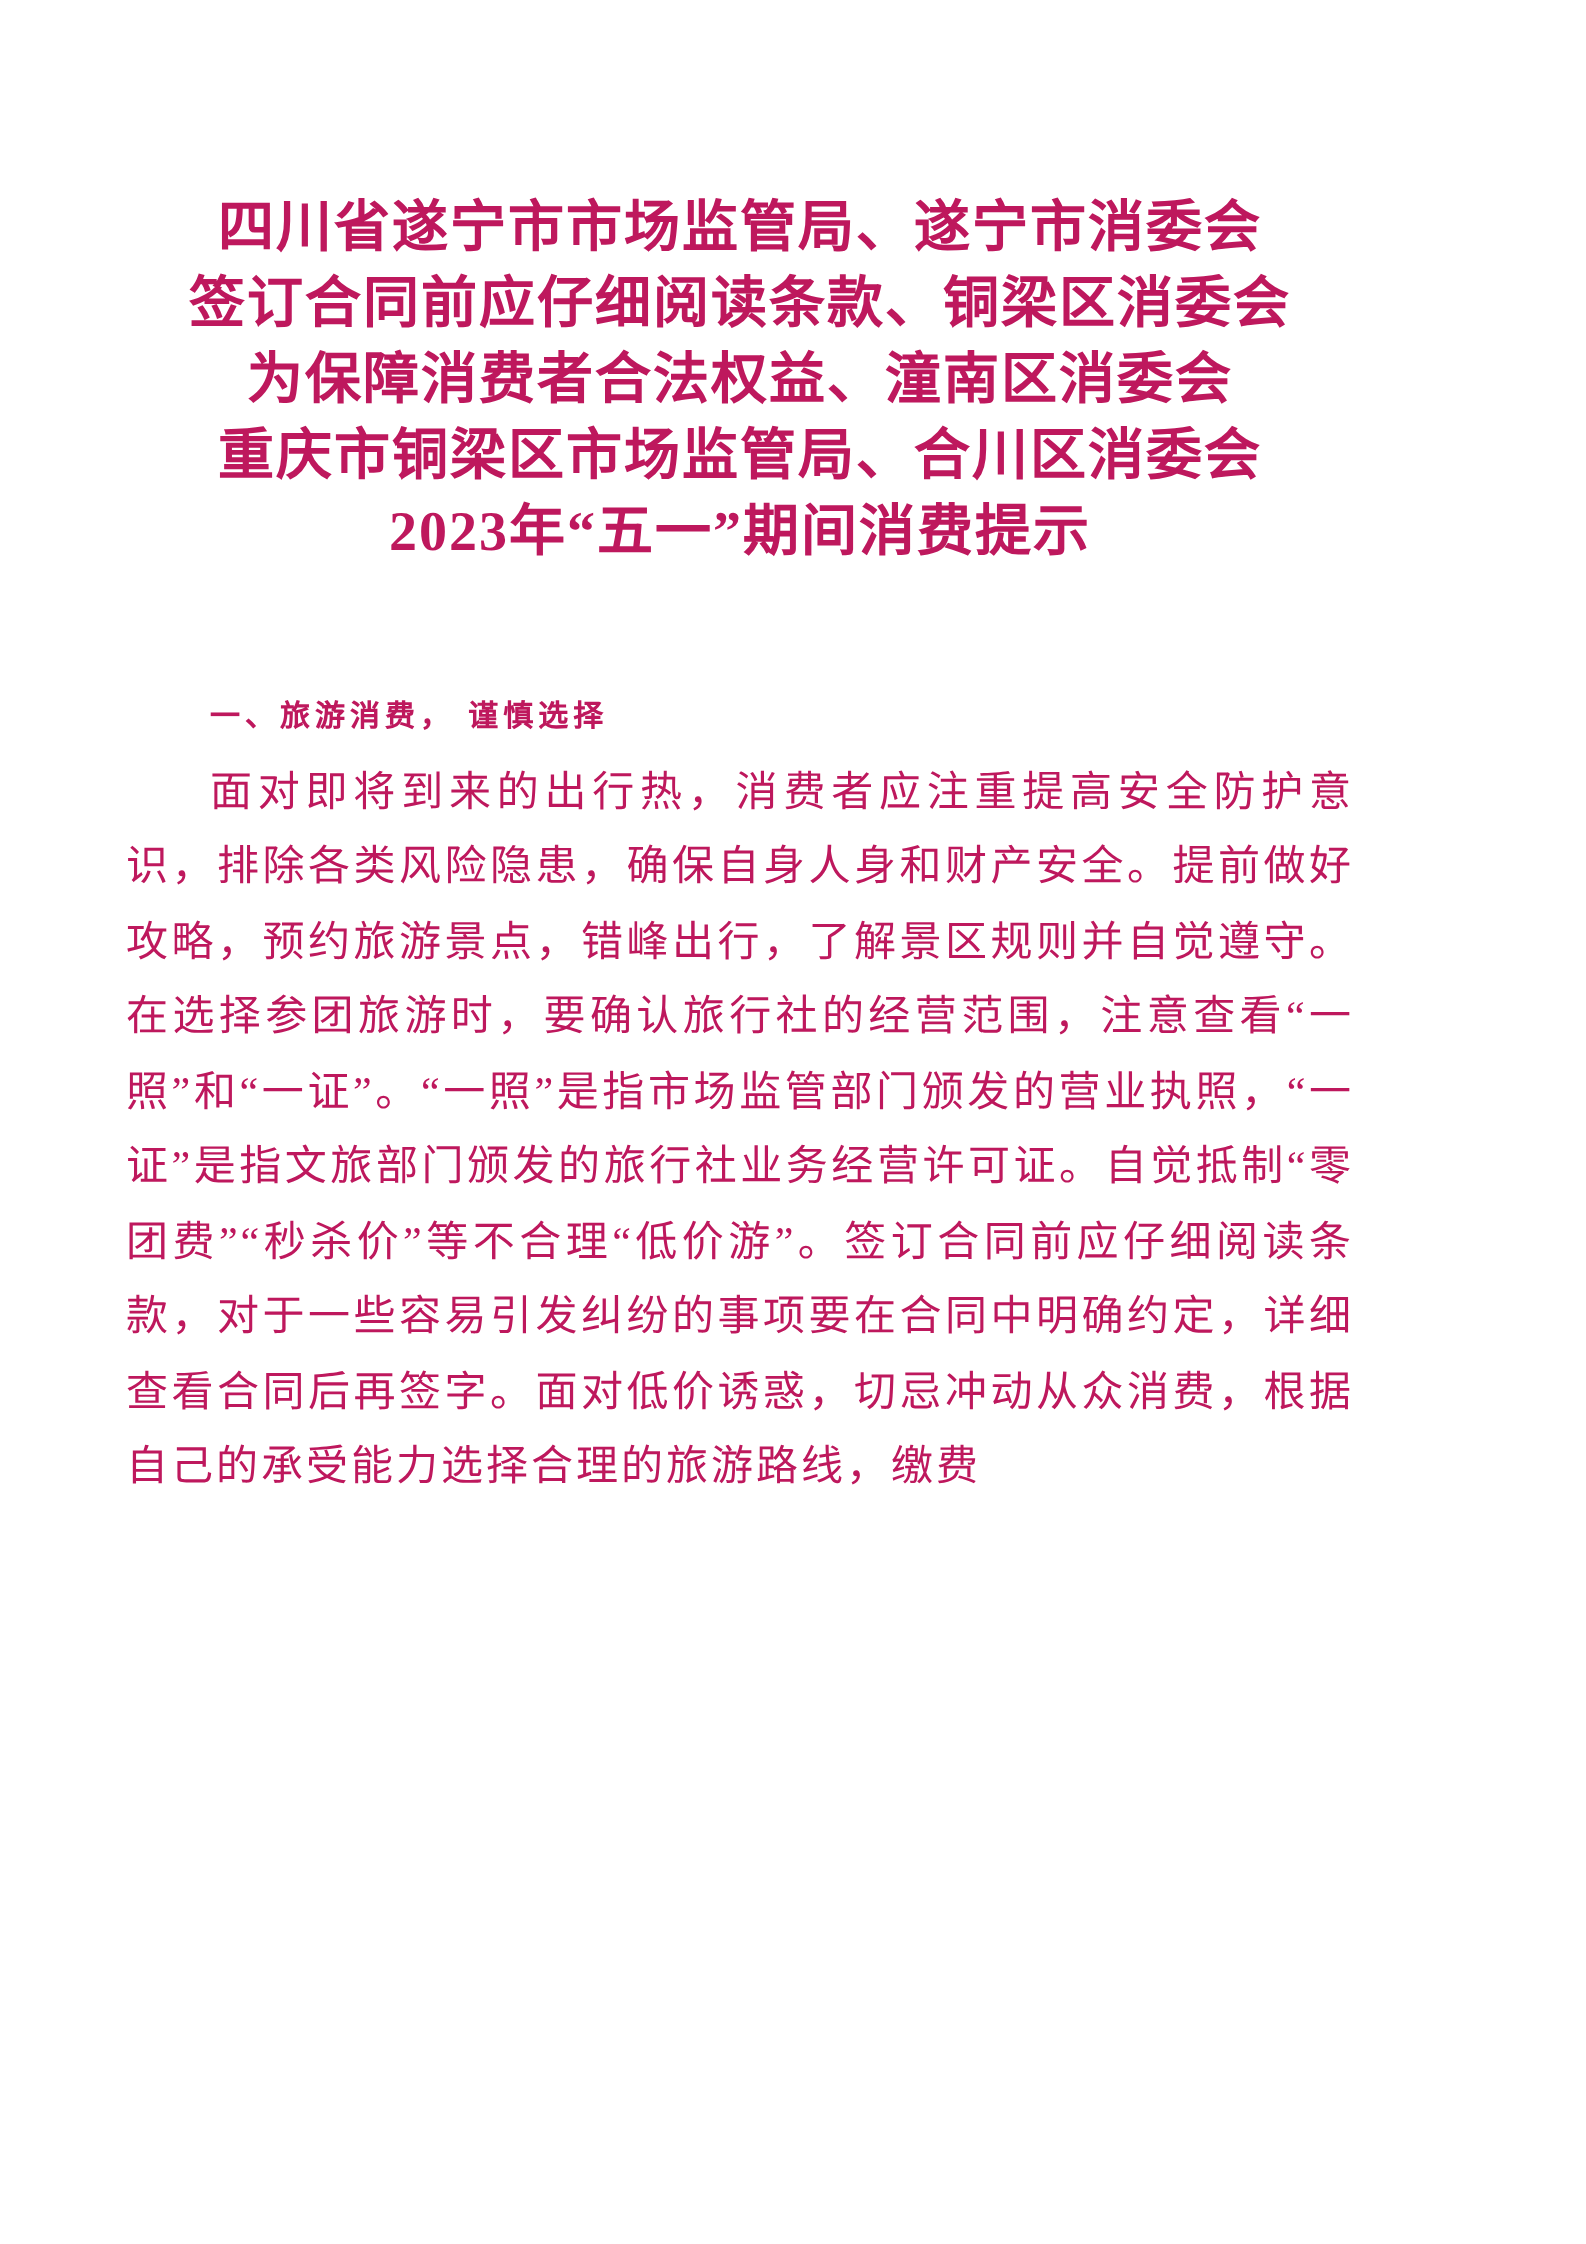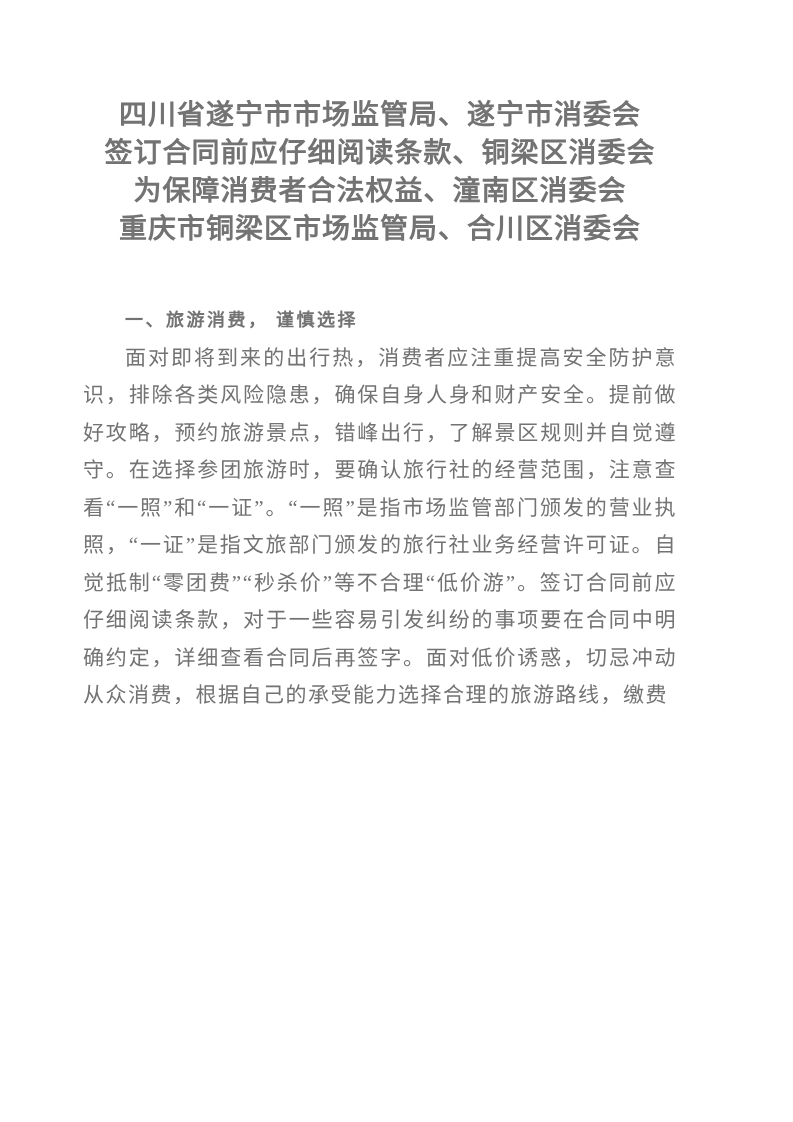--- a/index.html
+++ b/index.html
@@ -7,23 +7,23 @@
     margin: 0;
     padding: 0;
     background: #ffffff;
   }
   .page {
     position: relative;
     width: 793px;
     height: 1122px;
     margin: 0 auto;
     background: #ffffff;
-    color: #737373;
+    color: #be185d;
     box-sizing: border-box;
-    padding: 96px 116px 0 83px;
+    padding: 96px 116px 0 63px;
     overflow: hidden;
   }
   
   .title-block {
     margin: 0 0 54px 0;
   }
   .title-line {
     font-family: "Liberation Serif", "DejaVu Serif", serif;
     font-weight: bold;
     font-size: 28px;
@@ -42,36 +42,37 @@
     line-height: 37.5px;
     text-align: justify;
     text-justify: inter-character;
     letter-spacing: 1.5px;
     text-indent: 42px;
   }
   
   .section-heading {
     font-family: "Liberation Sans", "DejaVu Sans", sans-serif;
     font-weight: bold;
-    font-size: 18px;
+    font-size: 15px;
     line-height: 37.5px;
     letter-spacing: 2.5px;
     text-indent: 42px;
   }
 </style>
 </head>
 <body>
 
 <div class="page">
 
   <header class="title-block">
     <div class="title-line">四川省遂宁市市场监管局、遂宁市消委会</div>
     <div class="title-line">签订合同前应仔细阅读条款、铜梁区消委会</div>
     <div class="title-line">为保障消费者合法权益、潼南区消委会</div>
     <div class="title-line">重庆市铜梁区市场监管局、合川区消委会</div>
+    <div class="title-line">2023年“五一”期间消费提示</div>
   </header>
 
   <main class="body-text">
 
     <h2 class="section-heading">一、旅游消费， 谨慎选择</h2>
 
     <p class="para">面对即将到来的出行热，消费者应注重提高安全防护意识，排除各类风险隐患，确保自身人身和财产安全。提前做好攻略，预约旅游景点，错峰出行，了解景区规则并自觉遵守。在选择参团旅游时，要确认旅行社的经营范围，注意查看“一照”和“一证”。“一照”是指市场监管部门颁发的营业执照，“一证”是指文旅部门颁发的旅行社业务经营许可证。自觉抵制“零团费”“秒杀价”等不合理“低价游”。签订合同前应仔细阅读条款，对于一些容易引发纠纷的事项要在合同中明确约定，详细查看合同后再签字。面对低价诱惑，切忌冲动从众消费，根据自己的承受能力选择合理的旅游路线，缴费</p>
   </main>
 
 </div>

